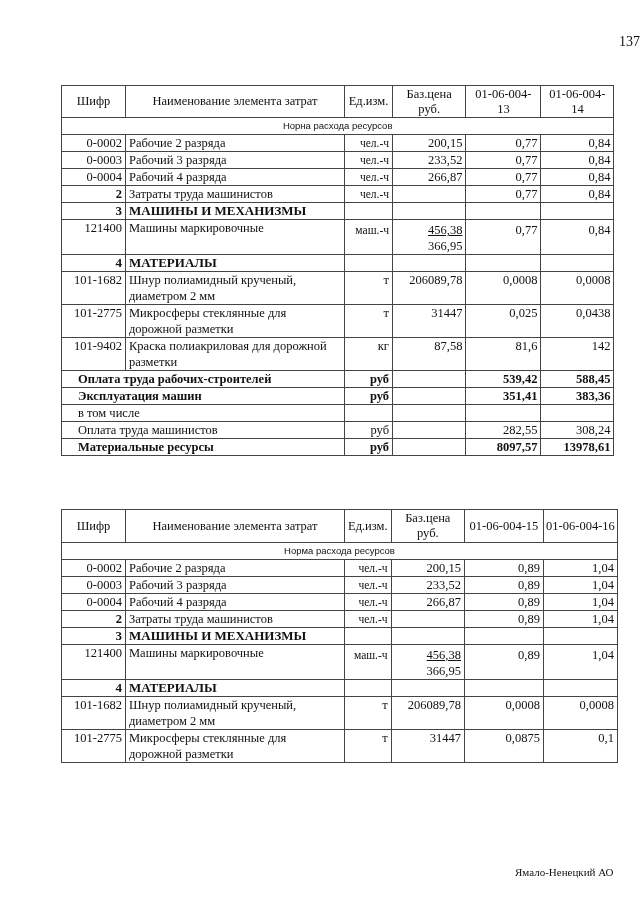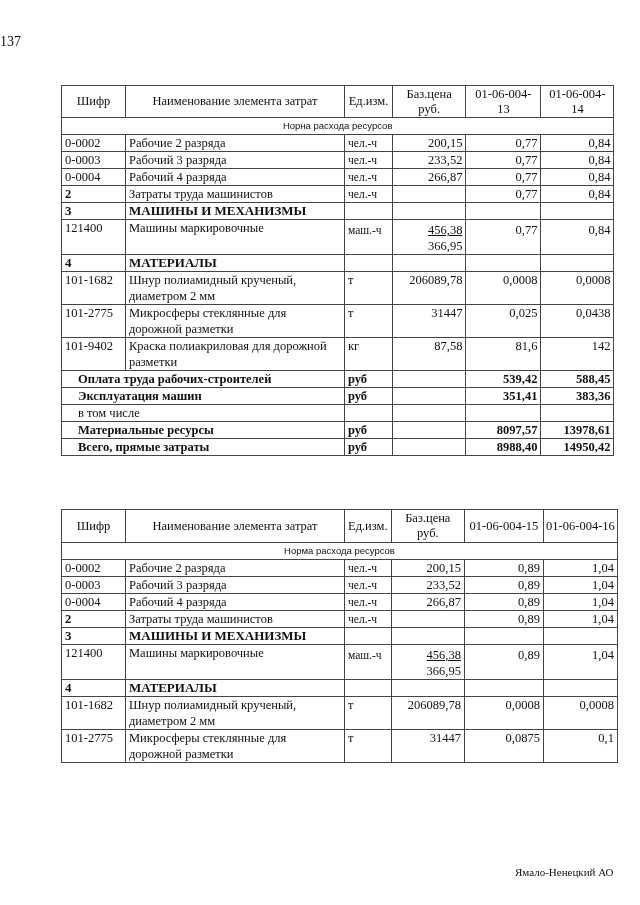--- a/index.html
+++ b/index.html
@@ -1,22 +1,22 @@
 <!DOCTYPE html>
 <html><head>
 <meta charset="utf-8">
 <style>
   html,body{margin:0;padding:0;background:#fff;}
   body{width:640px;height:905px;position:relative;overflow:hidden;font-family:"Liberation Serif","DejaVu Serif",serif;color:#111;}
-  .page-num{position:absolute;top:34px;left:0;width:640px;text-align:left;font-size:14px;}
+  .page-num{position:absolute;top:34px;left:0;width:640px;text-align:right;font-size:14px;}
   .footer{position:absolute;top:866px;left:515px;font-size:11px;}
   table.t{position:absolute;left:61px;border-collapse:collapse;font-size:12.5px;table-layout:fixed;}
   table.t td, table.t th{border:1px solid #444;padding:0 3px;vertical-align:top;line-height:16px;}
   table.t th{font-weight:normal;text-align:center;vertical-align:middle;line-height:15px;font-size:12.5px;}
-  .c{text-align:left;font-family:Liberation Serif, serif;}
+  .c{text-align:right;font-family:Liberation Serif, serif;}
   .r{text-align:right;}
   .b{font-weight:bold;}
   .sub td{font-family:"Liberation Sans","DejaVu Sans",sans-serif;font-size:9.5px;text-align:center;line-height:12px;padding-right:8px;}
   .nb td{border-top:none;border-bottom:none;}
   .ntop td{border-top:none;}
   .nbot td{border-bottom:none;}
   .u{text-decoration:underline;margin-left:32px;}
   .sec td{font-size:13px;}
   .cost td{border-top:none;border-bottom:none;line-height:17.5px;}
   .cost td.nm{padding-left:16px;}
@@ -146,32 +146,32 @@
     <td class="r b">383,36</td>
   </tr>
   <tr class="cost">
     <td colspan="2" class="nm">в том числе</td>
     <td class="c"></td>
     <td></td>
     <td class="r"></td>
     <td class="r"></td>
   </tr>
   <tr class="cost">
+    <td colspan="2" class="nm">Оплата труда машинистов</td>
+    <td class="c">руб</td>
+    <td></td>
+    <td class="r">282,55</td>
+    <td class="r">308,24</td>
+  </tr>
+  <tr class="cost">
     <td colspan="2" class="nm b">Материальные ресурсы</td>
     <td class="c b">руб</td>
     <td></td>
     <td class="r b">8097,57</td>
     <td class="r b">13978,61</td>
-  </tr>
-  <tr class="cost lastrow">
-    <td colspan="2" class="nm b">Всего, прямые затраты</td>
-    <td class="c b">руб</td>
-    <td></td>
-    <td class="r b">8988,40</td>
-    <td class="r b">14950,42</td>
   </tr>
 </tbody>
   </table>
 
 <table class="t" style="top:509px;">
   <colgroup>
       <col style="width:64px">
       <col style="width:219px">
       <col style="width:44px">
       <col style="width:63px">

